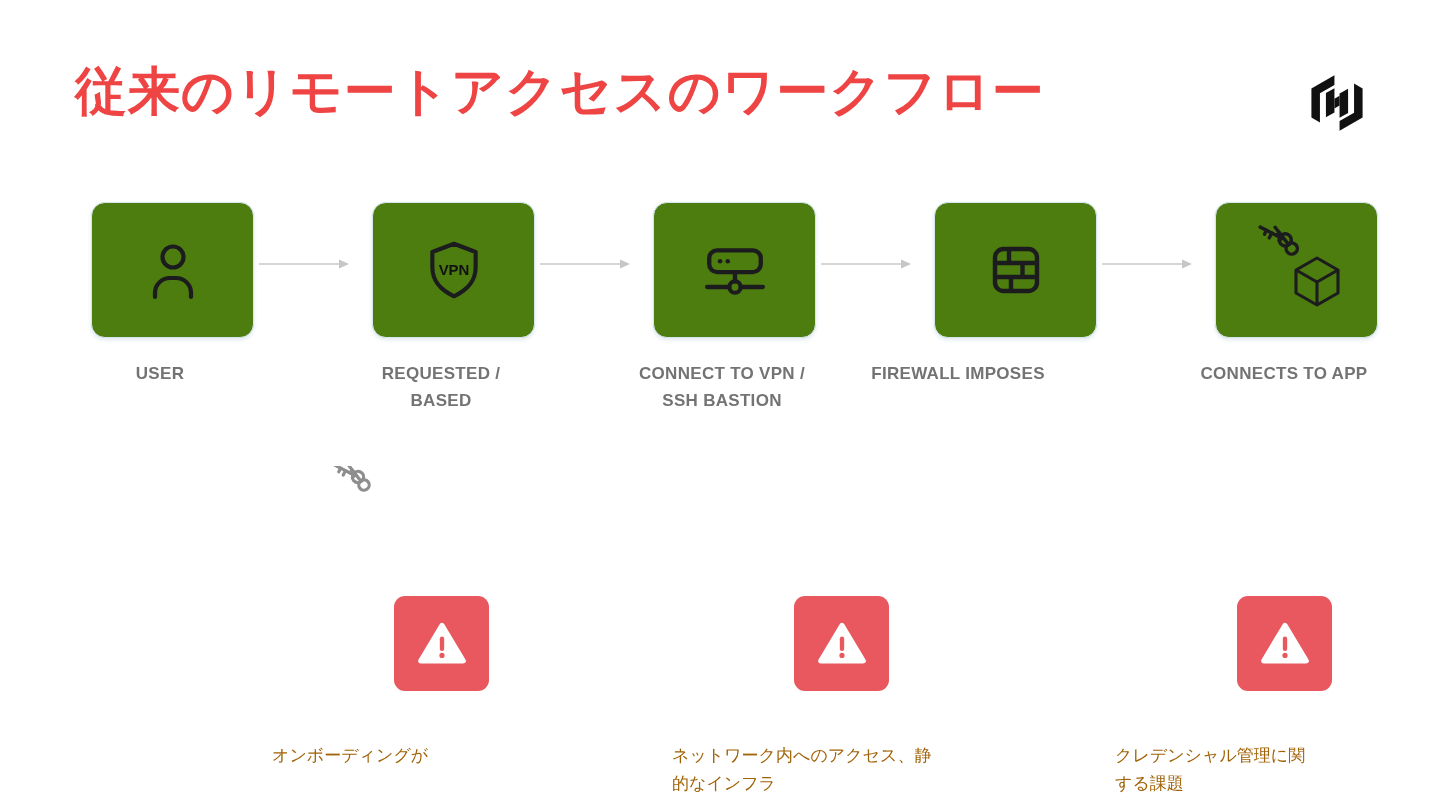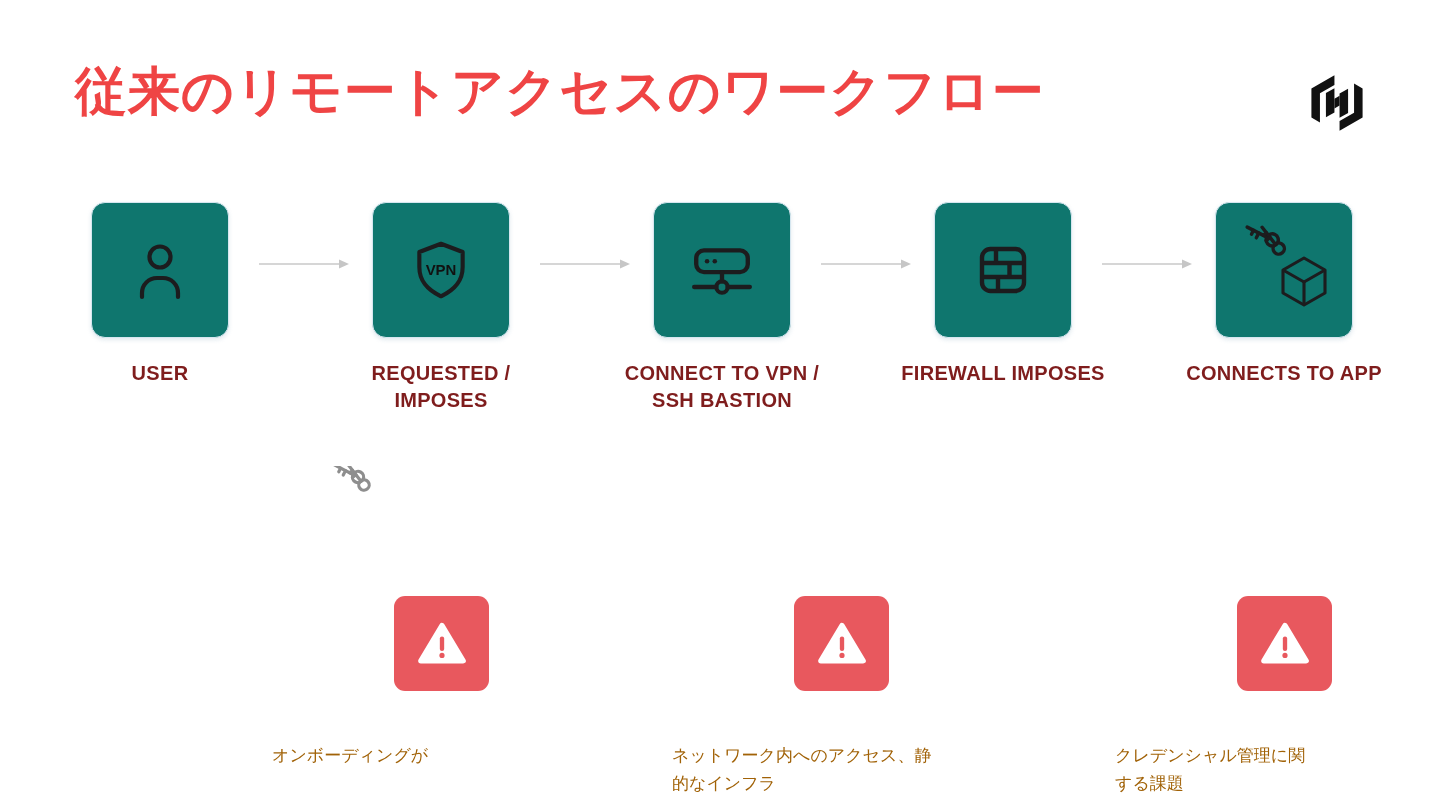--- a/index.html
+++ b/index.html
@@ -8,30 +8,30 @@
     overflow:hidden; font-family:"Liberation Sans", sans-serif;
   }
   .title {
     position:absolute; left:75px; top:62px; margin:0;
     font-size:52px; line-height:1.15; font-weight:900; color:#ef4444;
     letter-spacing:1px; white-space:nowrap;
   }
   .logo { position:absolute; left:1310px; top:74px; width:54px; height:58px; }
 
   .card {
-    position:absolute; top:202px; width:138px; height:136px;
-    background:#0f766e; border:1.5px solid #D5E6EF; border-radius:14px;
+    position:absolute; top:202px; width:163px; height:136px;
+    background:#4d7c0f; border:1.5px solid #D5E6EF; border-radius:14px;
     box-shadow:0 2px 4px rgba(110,150,175,0.20);
     display:flex; align-items:center; justify-content:center; box-sizing:border-box;
   }
   .arrow { position:absolute; top:257px; }
 
   .step-label {
     position:absolute; top:360px; width:240px; text-align:center;
-    font-size:20px; font-weight:bold; color:#7f1d1d; line-height:27px;
+    font-size:17px; font-weight:bold; color:#737373; line-height:27px;
     letter-spacing:0.3px;
   }
   .step-label span { display:block; }
 
   .connector { position:absolute; }
 
   .warn {
     position:absolute; top:596px; width:95px; height:95px;
     background:#E8585E; border-radius:11px;
     display:flex; align-items:center; justify-content:center;
@@ -145,27 +145,27 @@
     <line x1="1" y1="7" x2="81" y2="7" stroke="#C9C9C9" stroke-width="1.6"></line>
       <polygon points="81,2.5 91,7 81,11.5" fill="#C6C6C6"></polygon>
   </svg>
 
   <div class="step-label" style="left:40px">
     <span>USER</span>
       <span></span>
   </div>
   <div class="step-label" style="left:321px">
     <span>REQUESTED /</span>
-      <span>IMPOSES</span>
+      <span>BASED</span>
   </div>
   <div class="step-label" style="left:602px">
     <span>CONNECT TO VPN /</span>
       <span>SSH BASTION</span>
   </div>
-  <div class="step-label" style="left:883px">
+  <div class="step-label" style="left:838px">
     <span>FIREWALL IMPOSES</span>
   </div>
   <div class="step-label" style="left:1164px">
     <span>CONNECTS TO APP</span>
   </div>
 
   <svg class="keys-float" width="44" height="42" viewBox="0 0 44 42" fill="none" stroke="#8E8E8E">
     <use href="#keypair"></use>
   </svg>
 

